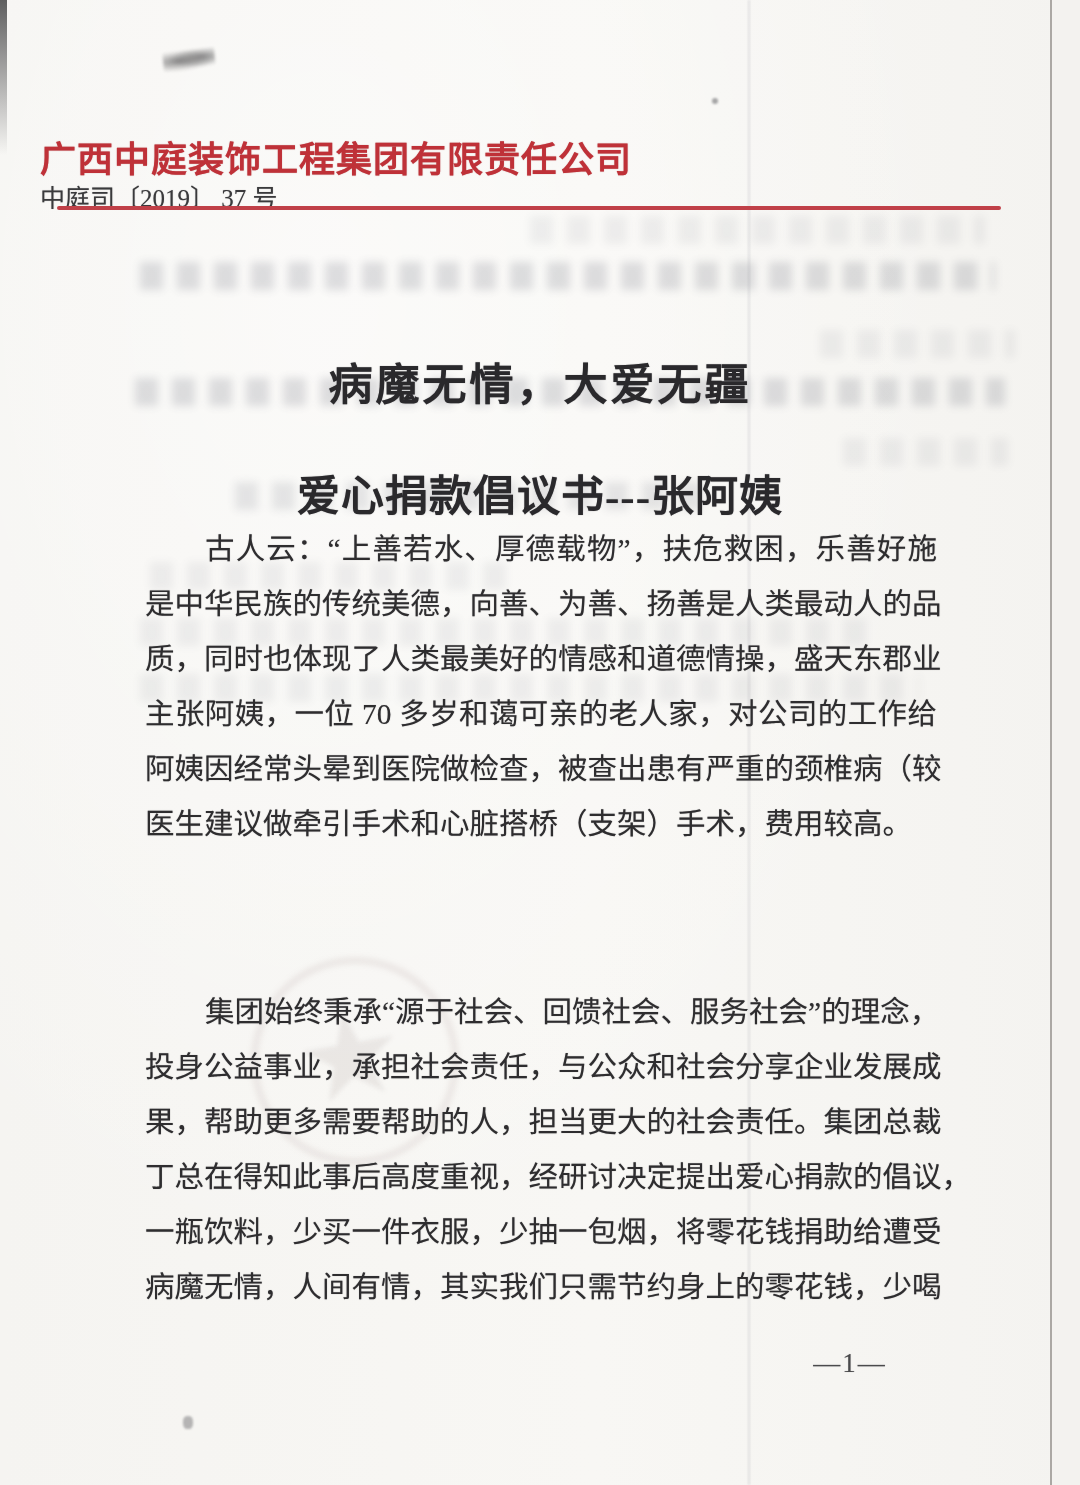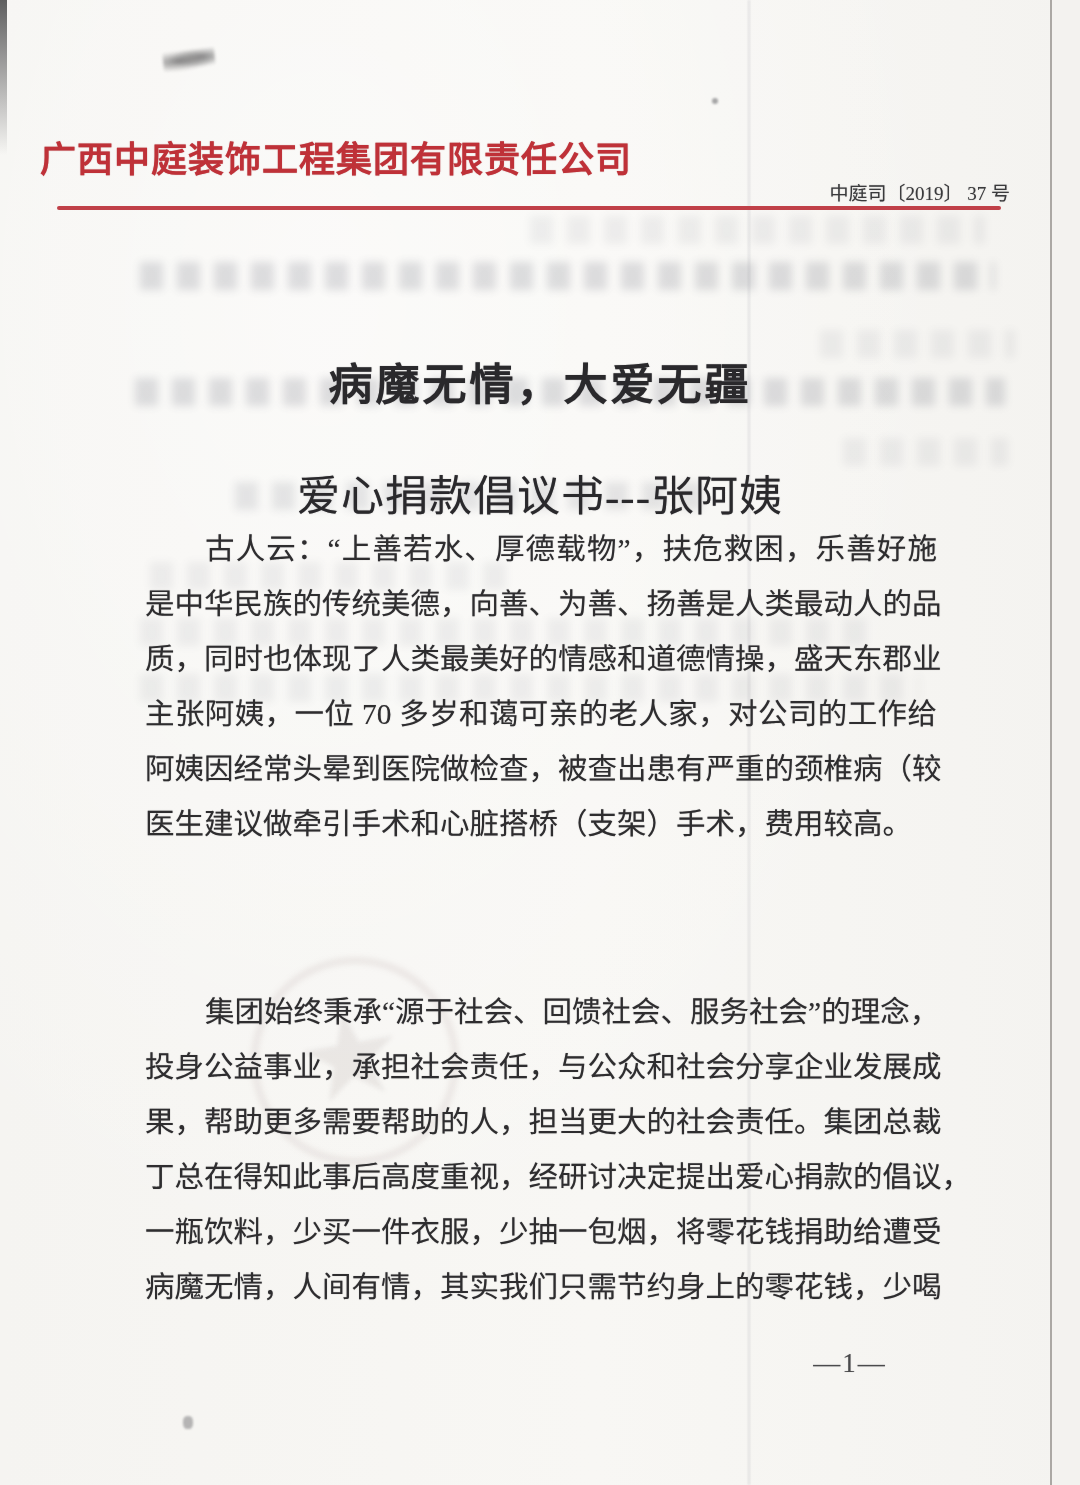--- a/index.html
+++ b/index.html
@@ -17,38 +17,38 @@
   
   .company{
     position:absolute;top:106px;left:40px;width:970px;
     text-align:left;font-size:36px;font-weight:bold;
     letter-spacing:1px;color:#bf3138;
     text-shadow:0 0 1px rgba(150,30,35,.55);
     white-space:nowrap;
   }
   .docnum{
     position:absolute;top:178px;left:40px;width:970px;
-    text-align:right;font-size:19px;color:#3a3a3c;
+    text-align:left;font-size:25px;color:#3a3a3c;
     text-shadow:0 0 1px rgba(50,50,55,.4);
   }
   .red-rule{
     position:absolute;top:206px;left:57px;width:944px;height:4px;
     background:#c04048;border-radius:2px;
   }
   
   .doc-title{
     position:absolute;top:312px;left:90px;width:900px;
     text-align:center;font-size:44px;font-weight:bold;
     letter-spacing:3px;color:#2a292c;
     text-shadow:0 0 1px rgba(40,40,45,.5);
     white-space:nowrap;
   }
   .doc-subtitle{
     position:absolute;top:418px;left:90px;width:900px;
-    text-align:center;font-size:43px;font-weight:normal;
+    text-align:center;font-size:43px;font-weight:bold;
     letter-spacing:1px;color:#2a292c;
     text-shadow:0 0 1px rgba(40,40,45,.5);
     white-space:nowrap;
   }
   
   .para{
     position:absolute;left:145px;width:792px;
     font-size:29.5px;line-height:55px;
     text-shadow:0 0 1px rgba(50,50,55,.45);
   }

